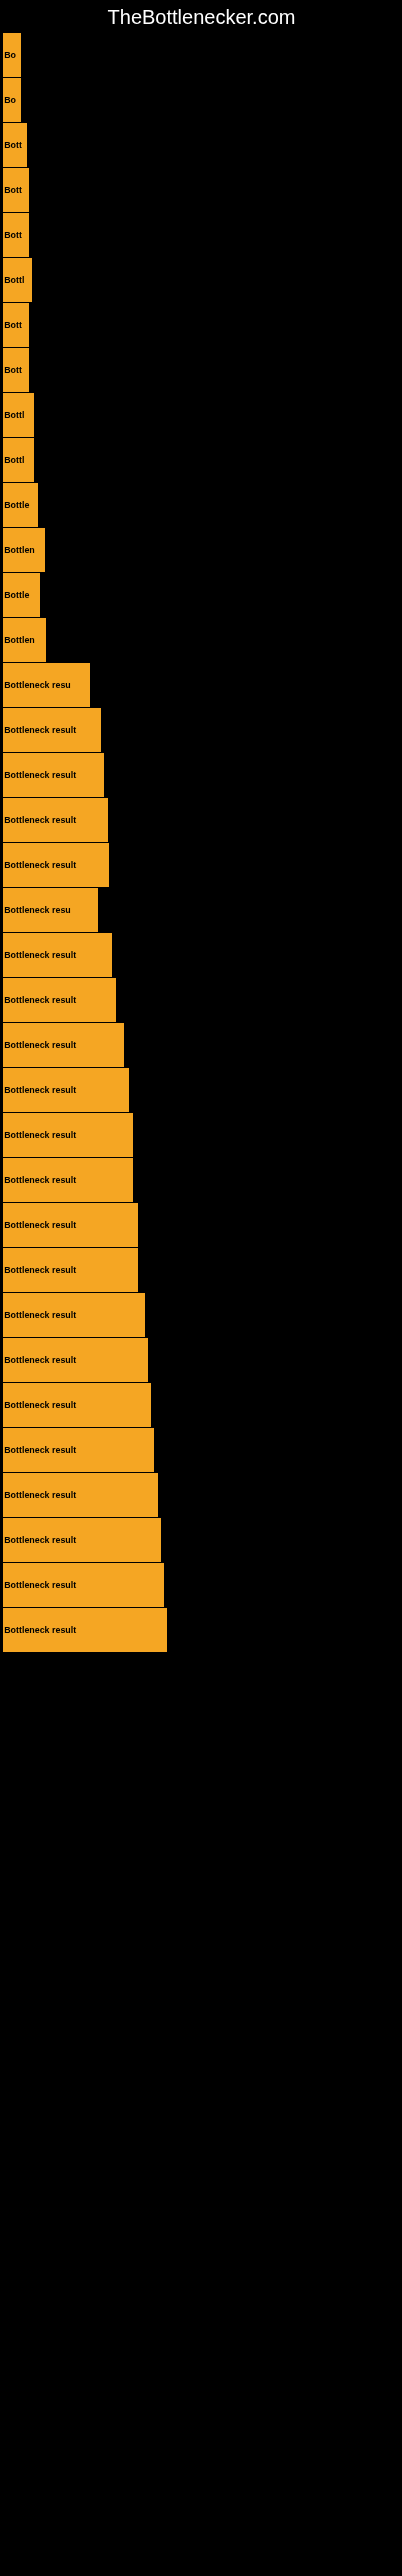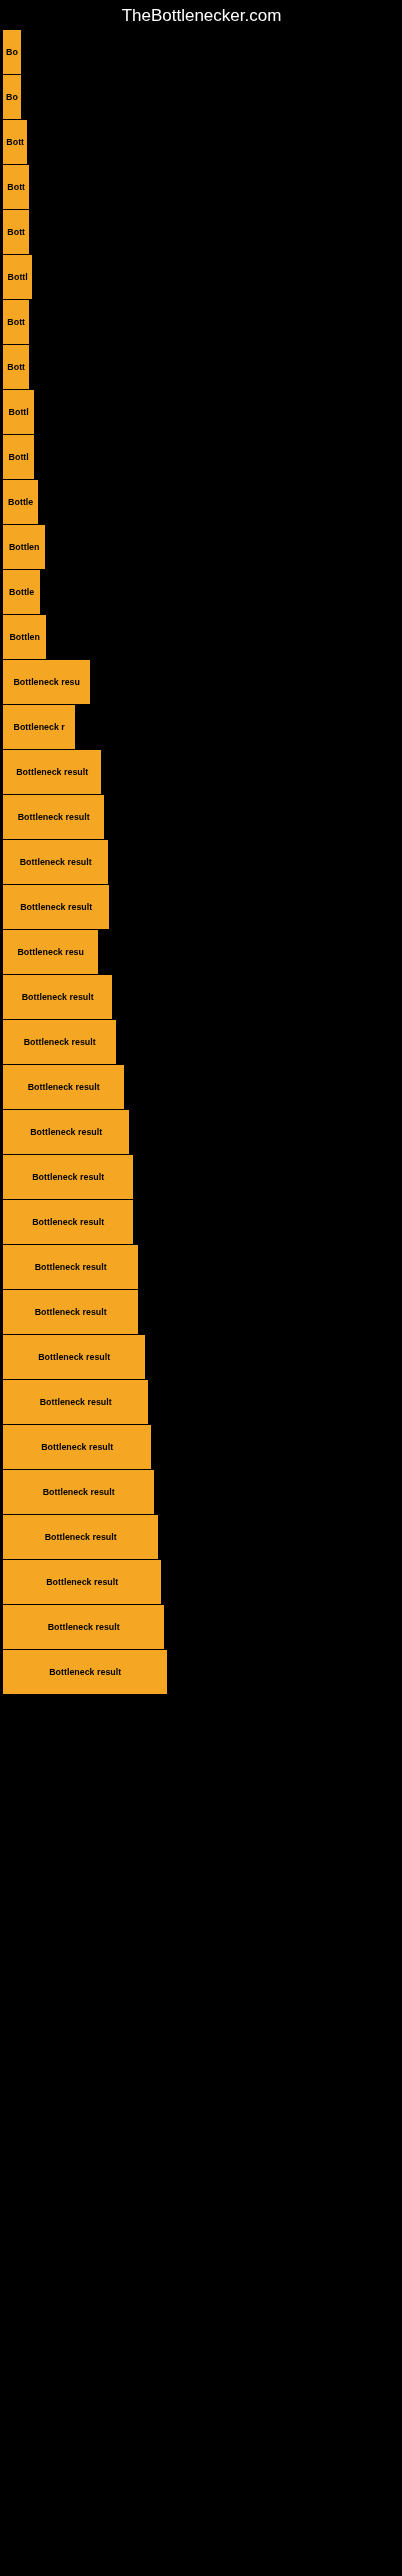--- a/index.html
+++ b/index.html
@@ -5,41 +5,40 @@
     * { margin: 0; padding: 0; box-sizing: border-box; }
     body {
       background-color: #000;
       width: 403px;
       min-height: 2576px;
       font-family: Arial, sans-serif;
       position: relative;
     }
     .site-title {
       color: #fff;
-      font-size: 17px;
+      font-size: 20px;
       text-align: center;
       padding: 6.4px 0 3.2px 0;
       font-weight: normal;
     }
     .bar-container {
       display: flex;
       align-items: center;
       margin-bottom: 0px;
       height: 45px;
       padding: 6.4px 0 6.4px 3.2px;
     }
     .bar {
       background-color: #F5A623;
       height: 44px;
       display: flex;
       align-items: center;
-      padding: 0 7px;
+      padding: 0 1px;
       white-space: nowrap;
       overflow: hidden;
-      justify-content: center;
     }
     .bar-label {
       color: #000;
       font-size: 8.9px;
       font-weight: bold;
     }
   </style>
 </head>
 <body>
 
@@ -115,25 +114,20 @@
       <div class="bar" style="width: 43px;">
         <span class="bar-label">Bottlen</span>
       </div>
     </div>
     <div class="bar-container">
       <div class="bar" style="width: 87px;">
         <span class="bar-label">Bottleneck resu</span>
       </div>
     </div>
     <div class="bar-container">
-      <div class="bar" style="width: 72px;">
-        <span class="bar-label">Bottleneck r</span>
-      </div>
-    </div>
-    <div class="bar-container">
       <div class="bar" style="width: 98px;">
         <span class="bar-label">Bottleneck result</span>
       </div>
     </div>
     <div class="bar-container">
       <div class="bar" style="width: 101px;">
         <span class="bar-label">Bottleneck result</span>
       </div>
     </div>
     <div class="bar-container">

